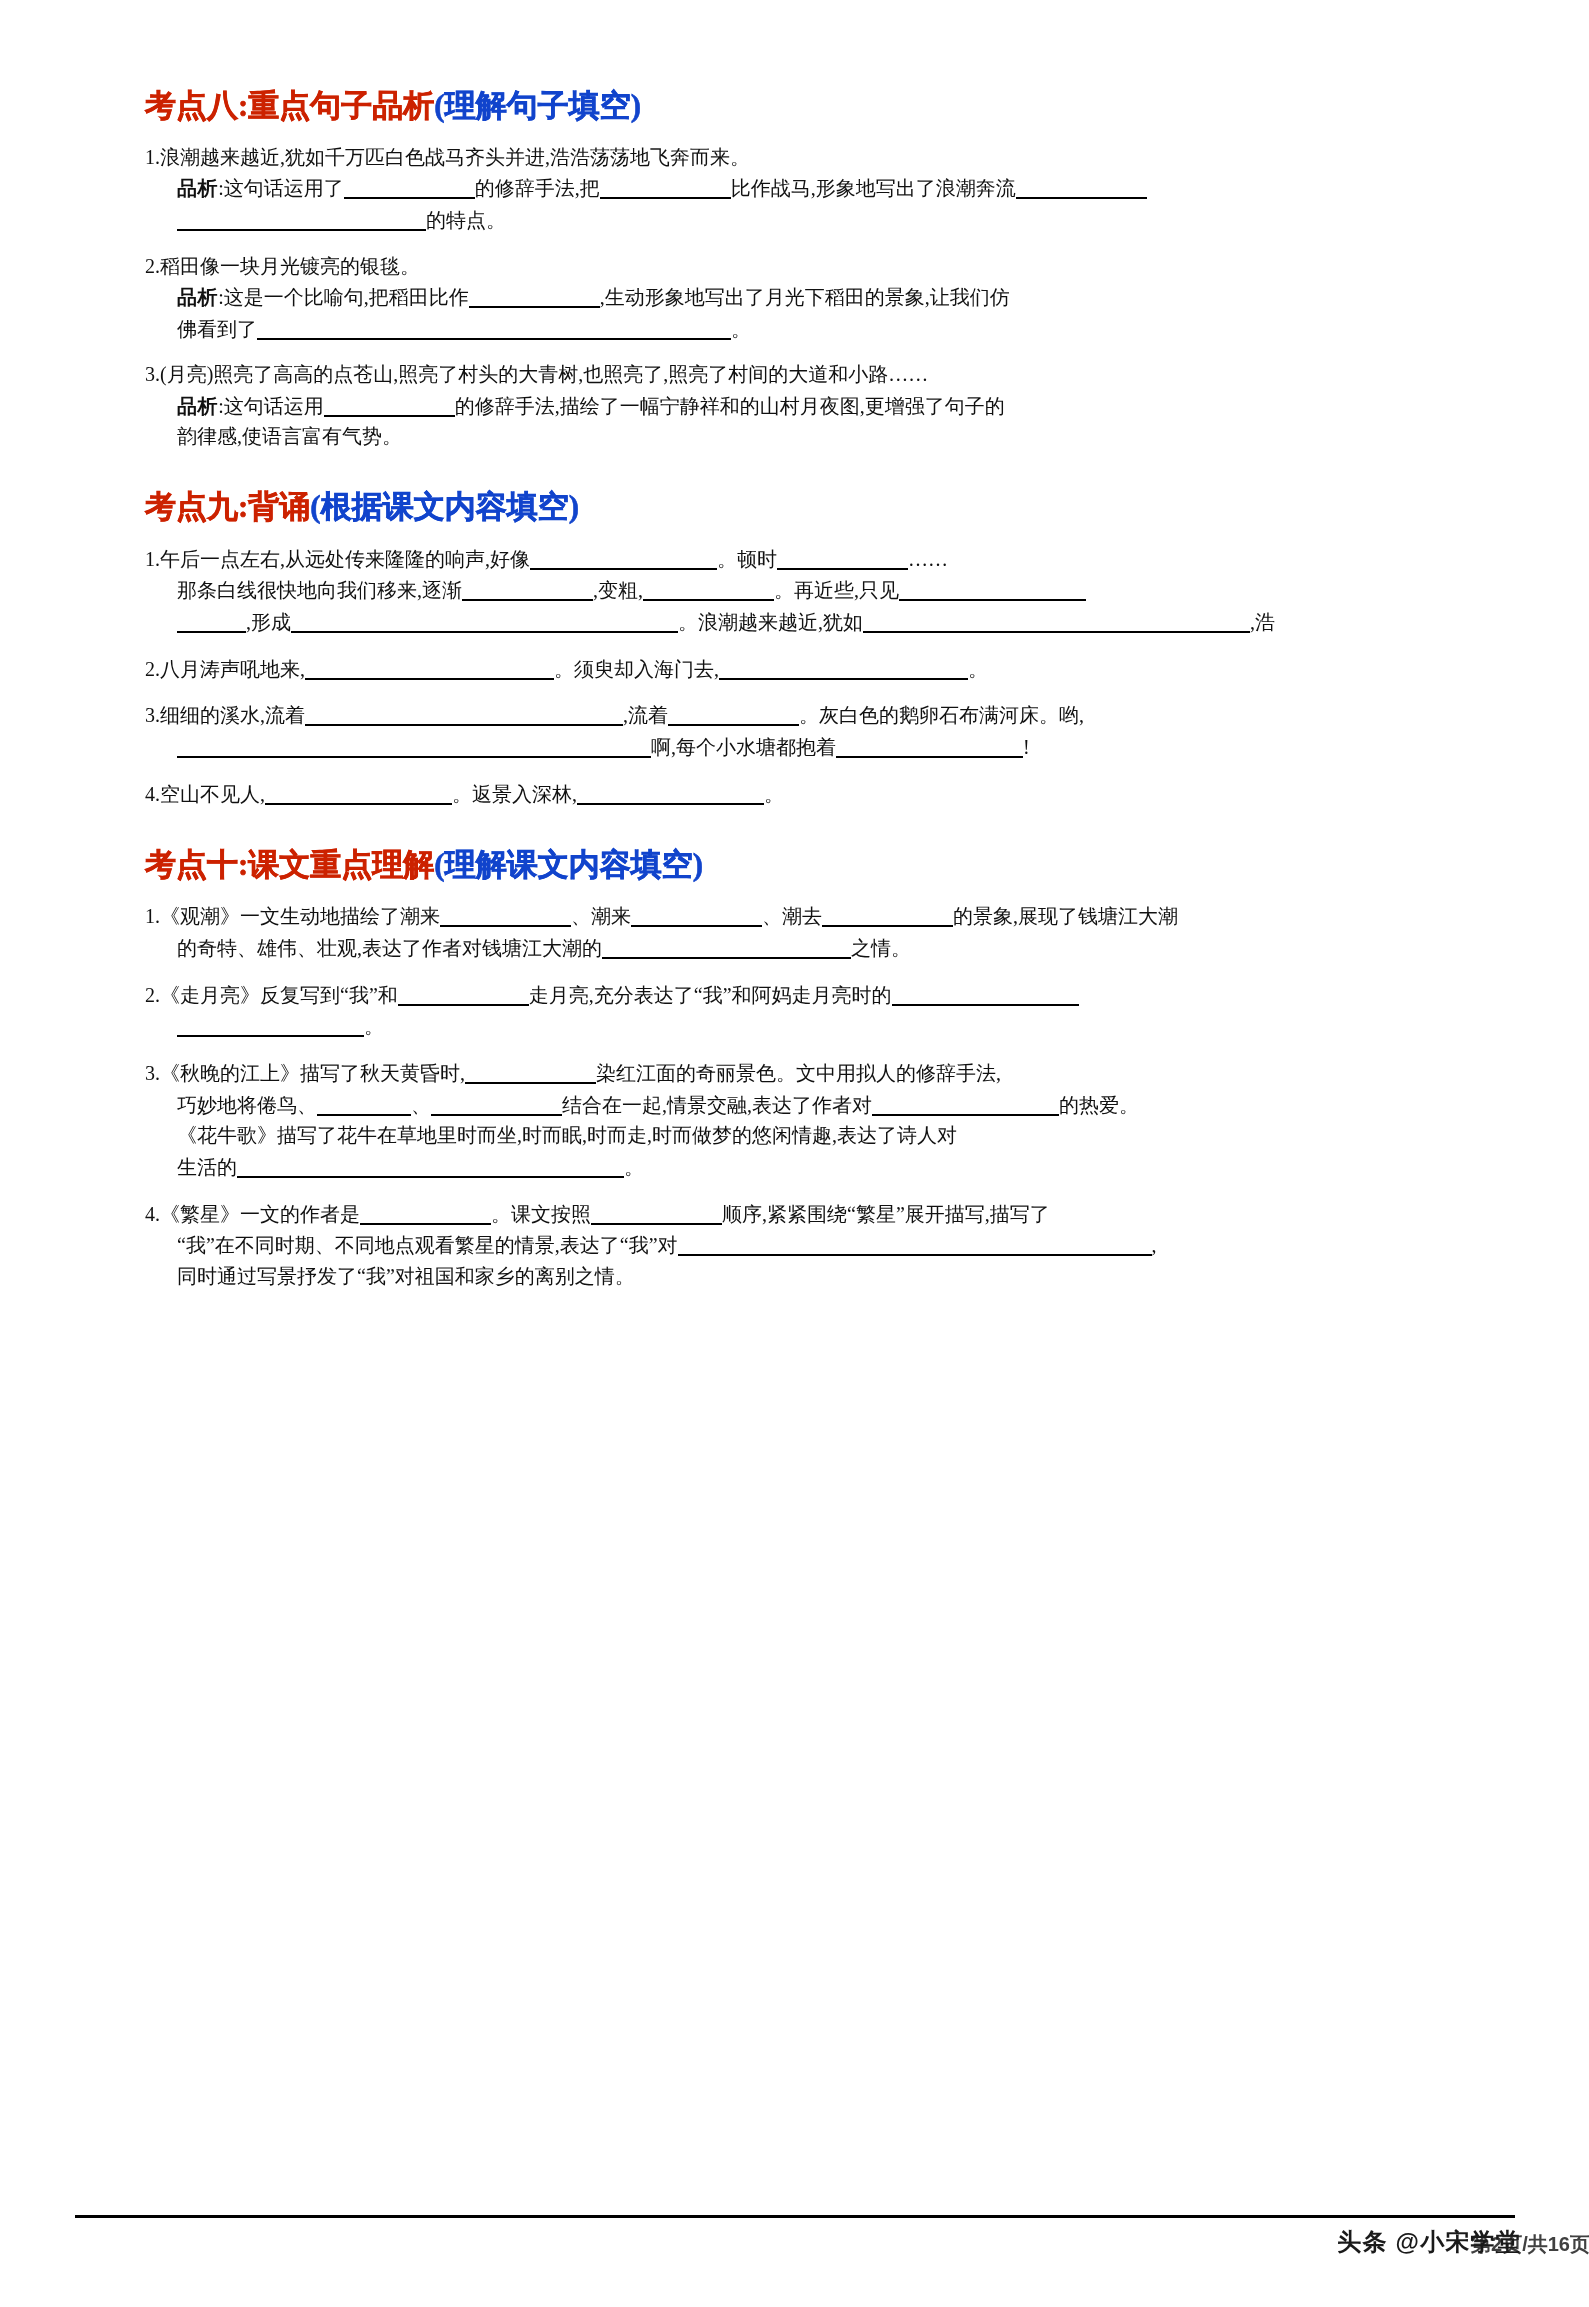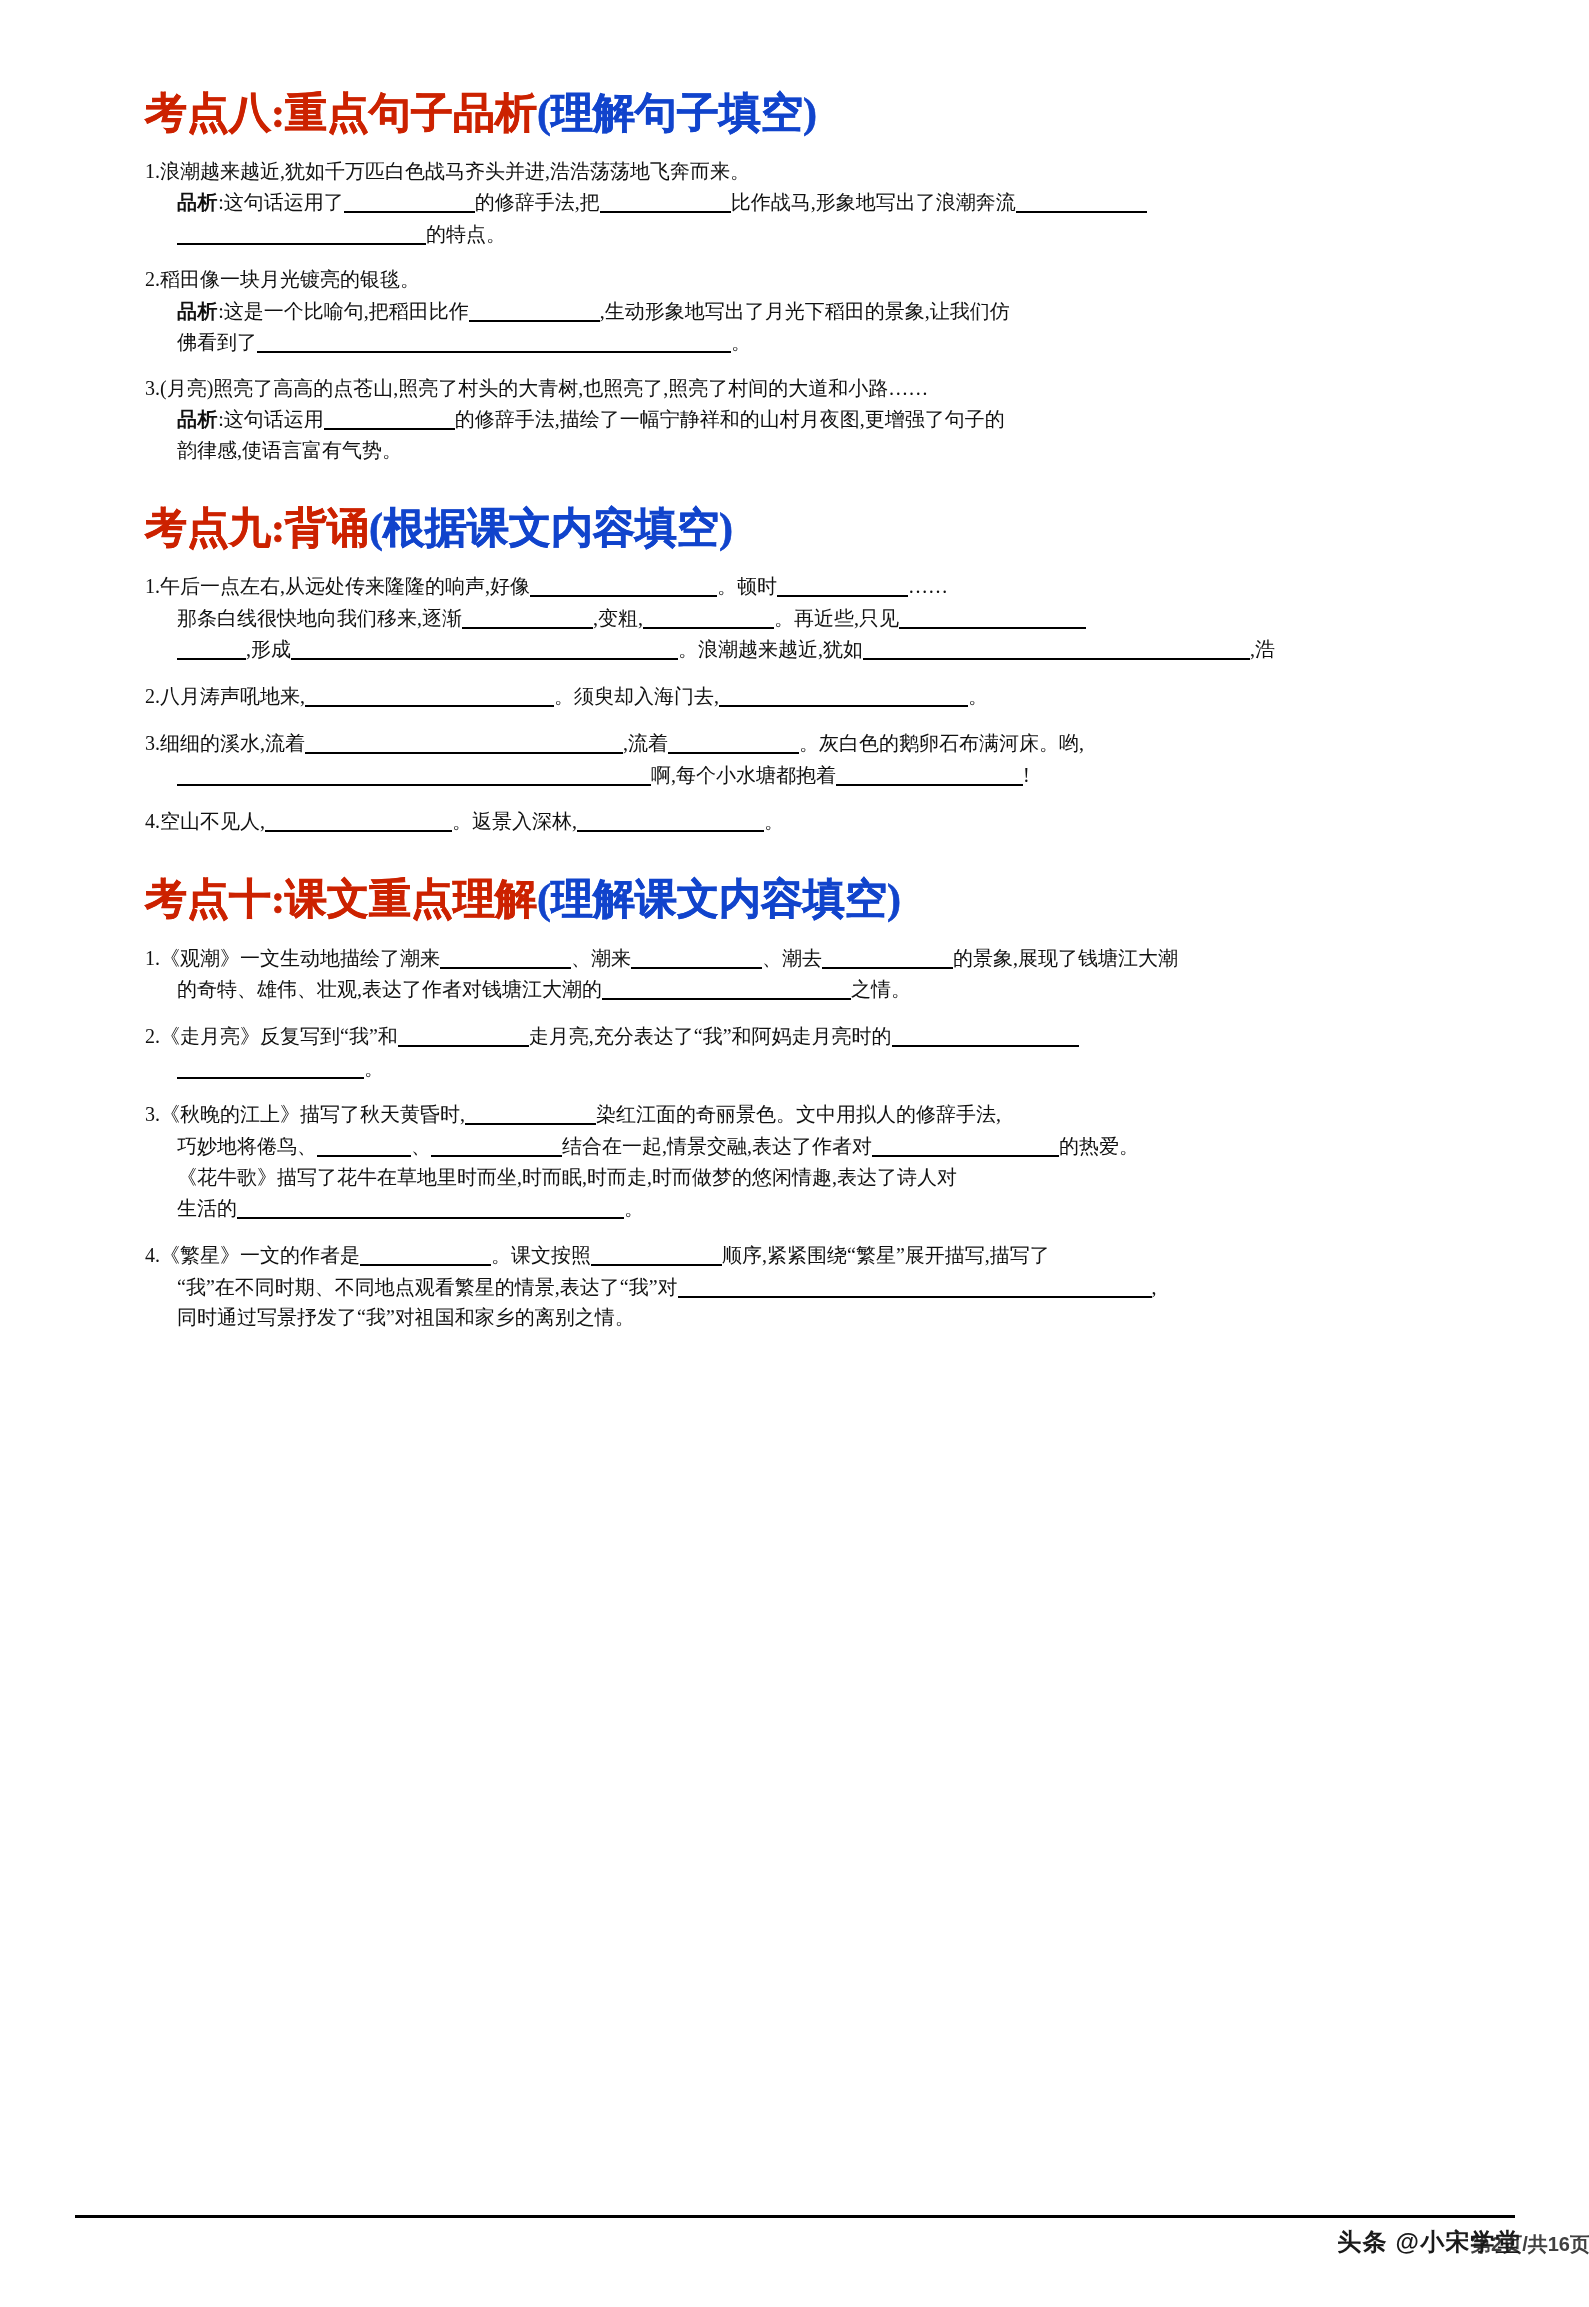--- a/index.html
+++ b/index.html
@@ -18,21 +18,21 @@
   }
   .content {
     position: absolute;
     left: 145px;
     top: 87px;
     width: 1341px;
   }
 
   
   .section-heading {
-    font-size: 42px;
+    font-size: 31px;
     font-weight: bold;
     line-height: 1.25;
     margin: 0 0 16px 0;
     white-space: nowrap;
     letter-spacing: 0px;
   }
   .section-heading .h-red {
     color: #CC2200;
     font-weight: bold;
     -webkit-text-stroke: 0.6px #CC2200;

